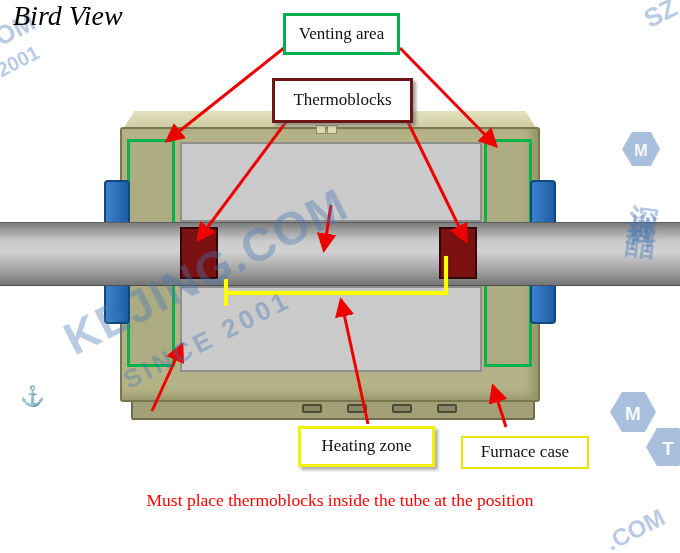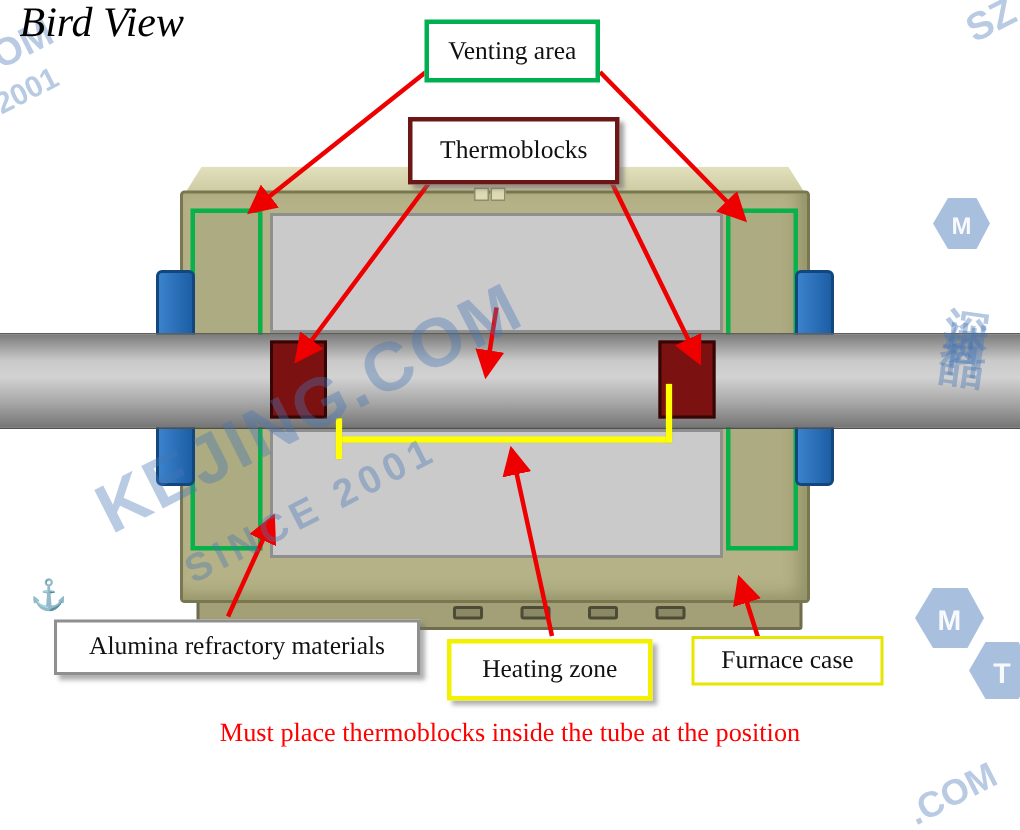--- a/index.html
+++ b/index.html
@@ -39,24 +39,24 @@
   .overlay{position:absolute;left:0;top:0;width:680px;height:553px;pointer-events:none;}
 
   
   .callout{position:absolute;background:#ffffff;display:flex;align-items:center;justify-content:center;
     font-size:17px;color:#111;box-sizing:border-box;text-align:center;line-height:1.1;}
   .co-venting{left:283px;top:13px;width:117px;height:42px;border:3px solid #00b050;}
   .co-thermo{left:272px;top:78px;width:141px;height:45px;border:3px solid #6d1616;box-shadow:3px 3px 3px rgba(110,110,110,.65);}
   .co-tube{left:305px;top:164px;width:61px;height:39px;border:2px solid #4a4a4a;box-shadow:3px 3px 3px rgba(110,110,110,.65);}
   .co-alumina{left:36px;top:413px;width:244px;height:37px;border:2px solid #8f8f8f;box-shadow:3px 3px 3px rgba(110,110,110,.55);}
   .co-heating{left:298px;top:426px;width:137px;height:41px;border:3px solid #f2f200;box-shadow:3px 3px 3px rgba(110,110,110,.55);}
-  .co-furnace{left:461px;top:424px;width:128px;height:33px;border:2px solid #e6e600;}
+  .co-furnace{left:461px;top:436px;width:128px;height:33px;border:2px solid #e6e600;}
 
   .note{position:absolute;left:0;width:680px;text-align:center;color:#ff0000;font-size:17.5px;}
-  .note1{top:478px;}
+  .note1{top:490px;}
   .note2{top:514px;}
 
   
   .wm{position:absolute;color:rgba(68,118,182,.38);font-weight:bold;font-family:"Liberation Sans",sans-serif;
     pointer-events:none;white-space:nowrap;}
   .wm-main{left:55px;top:318px;font-size:46px;transform:rotate(-27deg);transform-origin:left top;letter-spacing:2px;}
   .wm-sub{left:118px;top:368px;font-size:26px;transform:rotate(-27deg);transform-origin:left top;letter-spacing:4px;}
   .wm-tl{left:-6px;top:14px;font-size:26px;transform:rotate(-27deg);}
   .wm-tl2{left:-4px;top:50px;font-size:20px;transform:rotate(-27deg);}
   .wm-tr{left:644px;top:-2px;font-size:26px;transform:rotate(-27deg);}
@@ -126,23 +126,20 @@
   <div class="wm wm-br">.COM</div>
   <div class="wm wm-cn">深圳科晶</div>
   <div class="wm wm-anchor">⚓</div>
 
   <div class="callout co-thermo">
     <span>Thermoblocks</span>
   </div>
   <div class="callout co-venting">
     <span>Venting area</span>
   </div>
-  <div class="callout co-alumina">
-    <span>Alumina refractory materials</span>
-  </div>
   <div class="callout co-heating">
     <span>Heating zone</span>
   </div>
   <div class="callout co-furnace">
     <span>Furnace case</span>
   </div>
 
   <h1 class="title">Bird View</h1>
   <div class="note note1">Must place thermoblocks inside the tube at the position</div>
 

